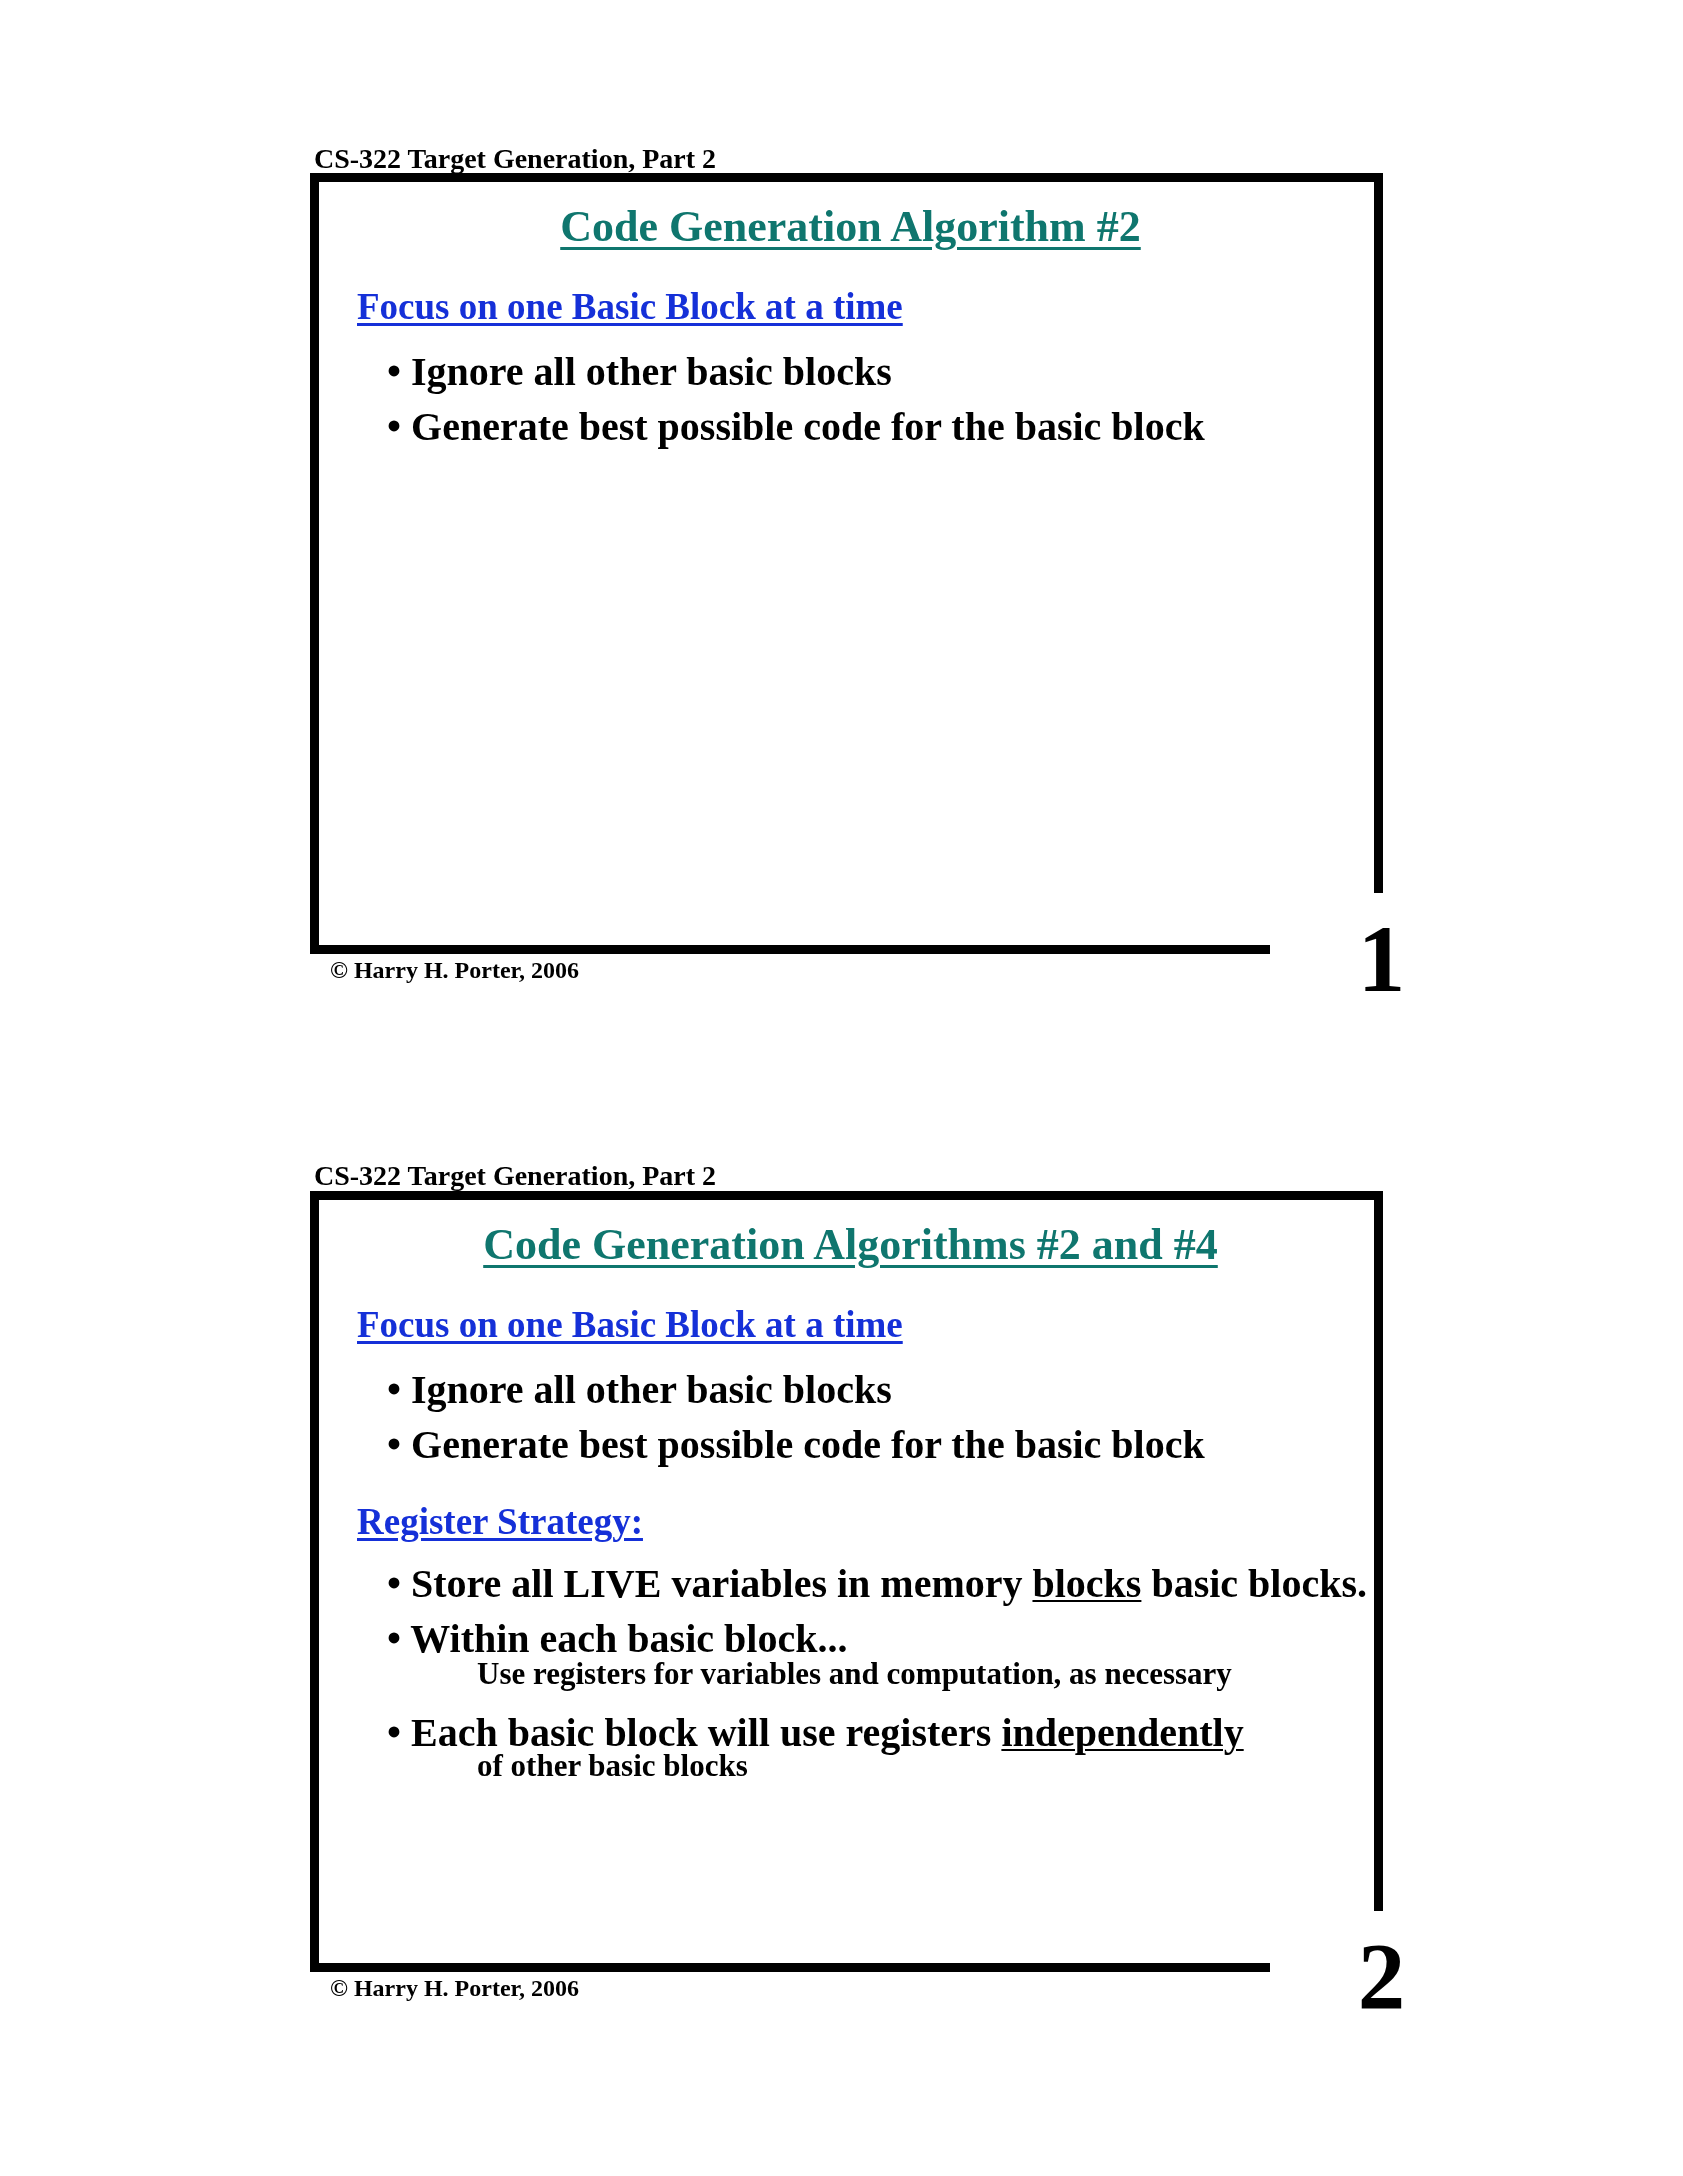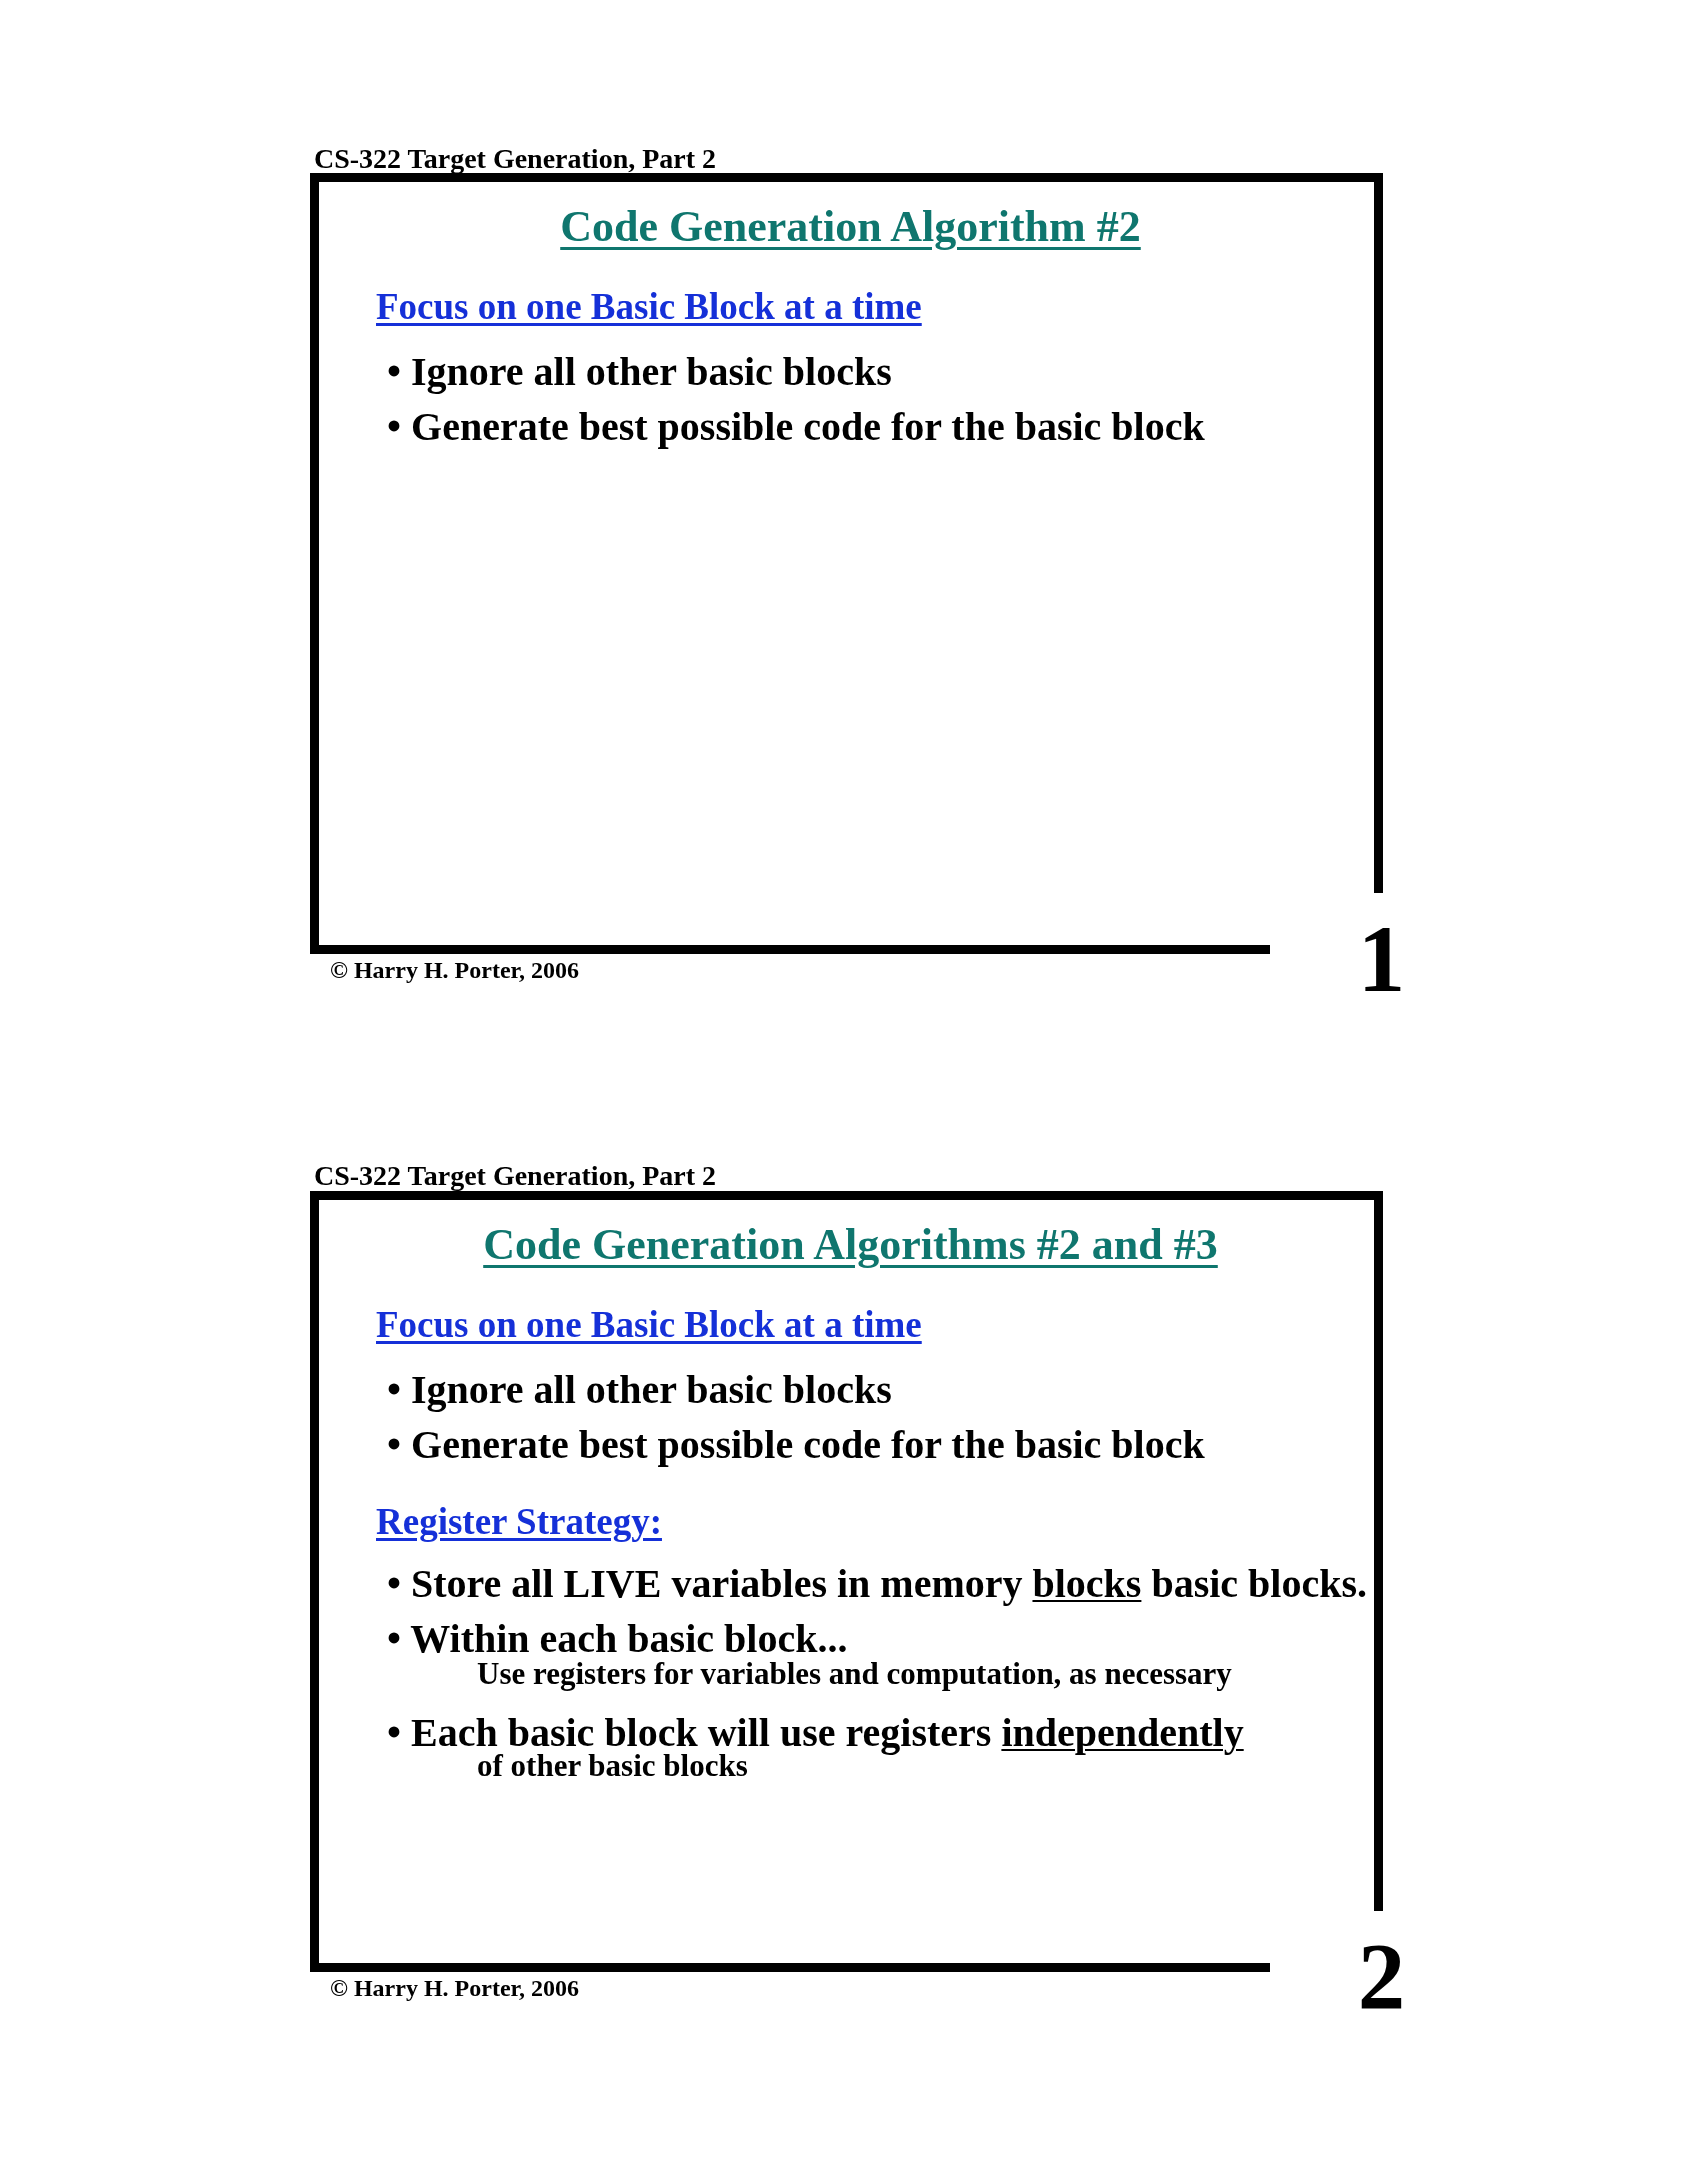--- a/index.html
+++ b/index.html
@@ -38,21 +38,21 @@
     text-align: center;
   }
   .title span {
     text-decoration: underline;
     text-decoration-thickness: 3px;
     text-underline-offset: 6px;
   }
   .sub {
     font-size: 37px;
     color: #1530d8;
-    left: 372px;
+    left: 353px;
     text-decoration: underline;
     text-decoration-thickness: 3px;
     text-underline-offset: 4px;
   }
   .bullet {
     font-size: 40px;
     left: 383px;
   }
   .cont {
     font-size: 31px;
@@ -110,21 +110,21 @@
   <div class="abs hdr" style="top:1158px;">CS-322 Target Generation, Part 2</div>
 
   <div>
     <div class="border" style="left:310px; top:1191px; width:1073px; height:9px;"></div>
     <div class="border" style="left:310px; top:1191px; width:9px; height:781px;"></div>
     <div class="border" style="left:1374px; top:1191px; width:9px; height:720px;"></div>
     <div class="border" style="left:310px; top:1963px; width:960px; height:9px;"></div>
   </div>
 
   <div class="abs title" style="top:1219px;">
-    <span>Code Generation Algorithms #2 and #3</span>
+    <span>Code Generation Algorithms #2 and #4</span>
   </div>
 
   <div class="abs sub" style="top:1302px;">Focus on one Basic Block at a time</div>
 
   <div class="abs bullet" style="top:1366px;">
     <span>•</span>
     <span>Ignore all other basic blocks</span>
   </div>
   <div class="abs bullet" style="top:1421px;">
     <span>•</span>

